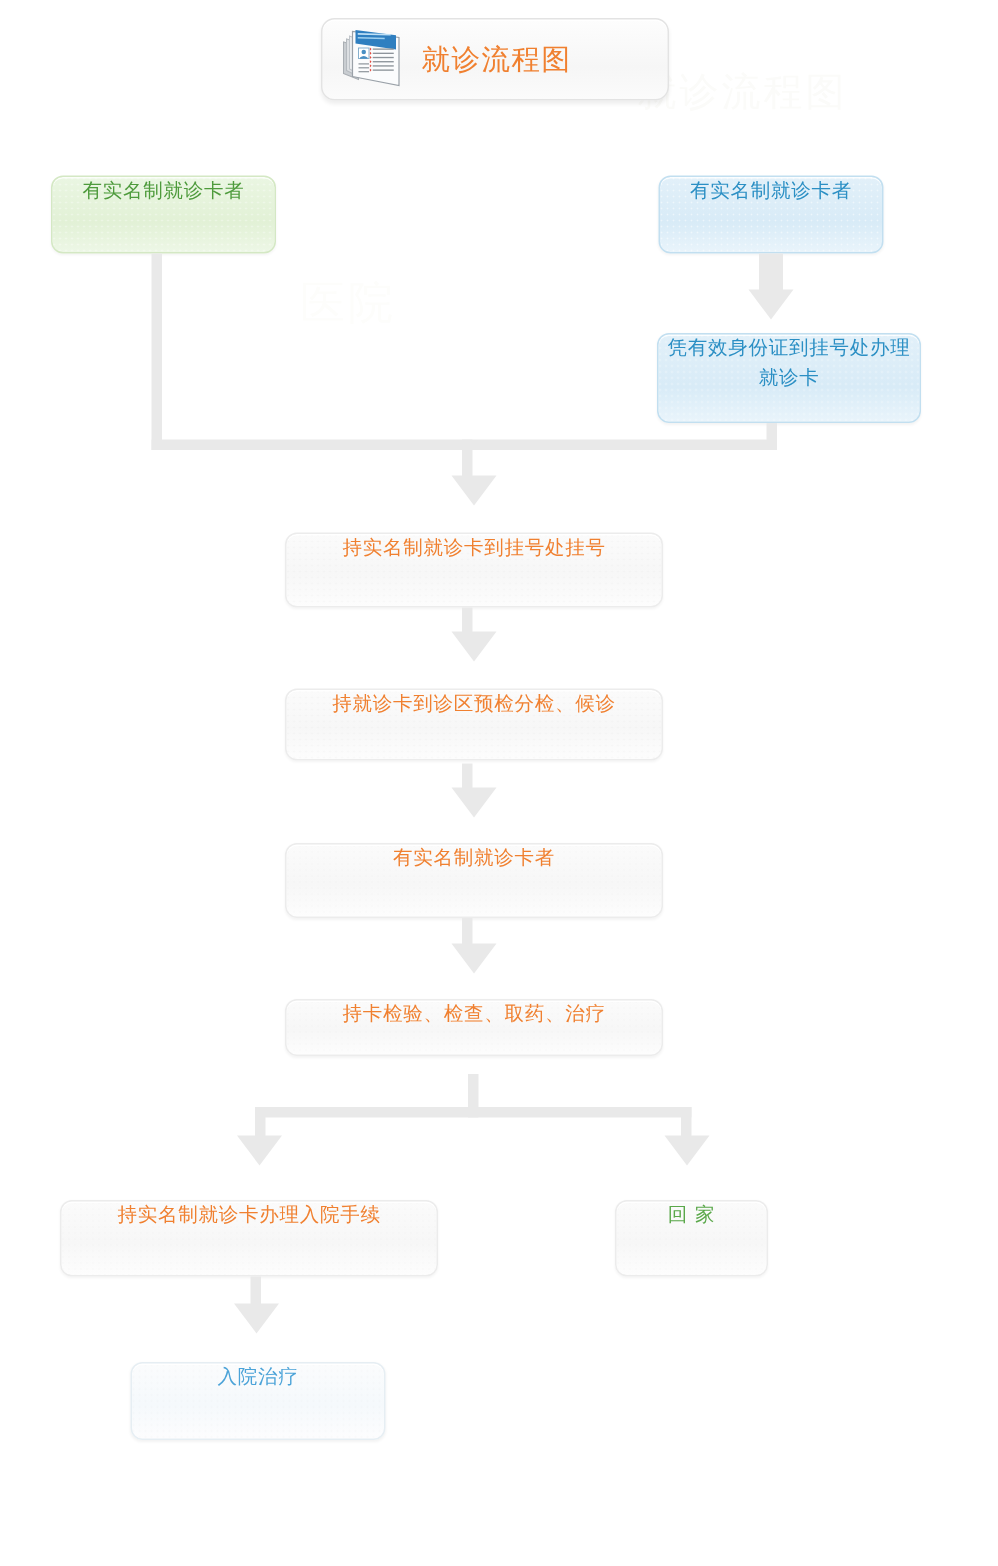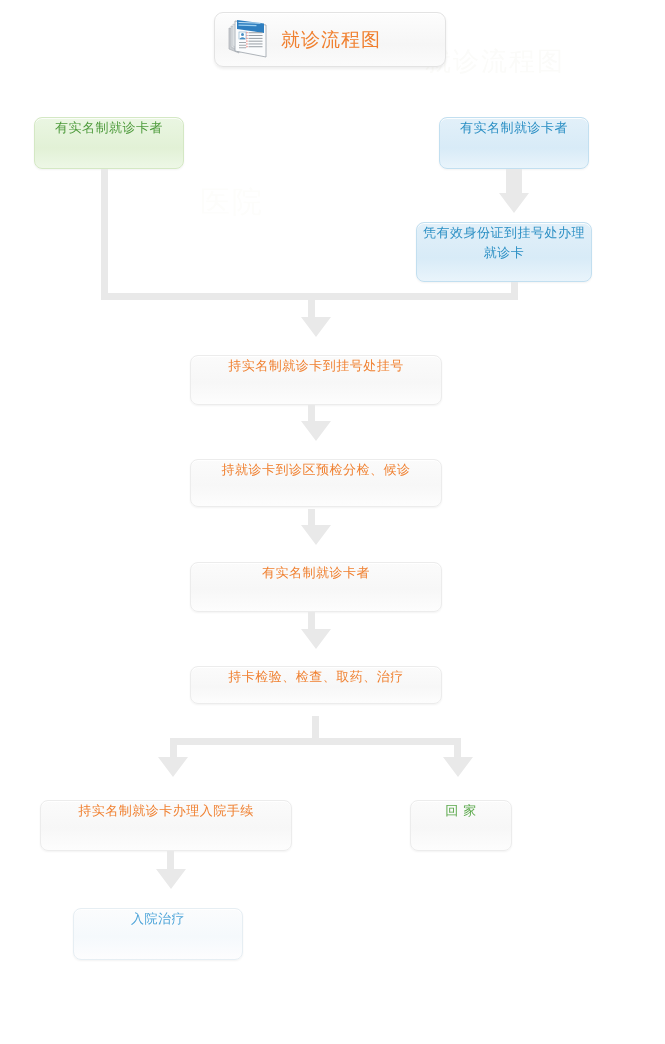--- a/index.html
+++ b/index.html
@@ -171,21 +171,21 @@
     <span>有实名制就诊卡者</span>
   </div>
 
   <div class="node blue" style="left:439px; top:117px; width:150px; height:52px;">
     <span>有实名制就诊卡者</span>
   </div>
 
   <div class="conn" style="left:506px; top:169px; width:16px; height:26px;"></div>
   <div class="arrow" style="left:499px; top:193px;"></div>
 
-  <div class="node blue" style="left:416px; top:222px; width:176px; height:60px;">
+  <div class="node blue" style="left:438px; top:222px; width:176px; height:60px;">
     <span>凭有效身份证到挂号处办理就诊卡</span>
   </div>
 
   <div class="conn" style="left:101px; top:169px; width:7px; height:131px;"></div>
 
   <div class="conn" style="left:511px; top:282px; width:7px; height:18px;"></div>
 
   <div class="conn" style="left:101px; top:293px; width:417px; height:7px;"></div>
 
   <div class="conn" style="left:308px; top:293px; width:7px; height:26px;"></div>
@@ -227,17 +227,17 @@
     <span>回 家</span>
   </div>
 
   <div class="node plain" style="left:40px; top:800px; width:252px; height:51px;">
     <span>持实名制就诊卡办理入院手续</span>
   </div>
 
   <div class="conn" style="left:167px; top:851px; width:7px; height:24px;"></div>
   <div class="arrow" style="left:156px; top:869px;"></div>
 
-  <div class="node paleblue" style="left:73px; top:908px; width:170px; height:52px;">
+  <div class="node paleblue" style="left:87px; top:908px; width:170px; height:52px;">
     <span>入院治疗</span>
   </div>
 
 </div>
 
 </body></html>

